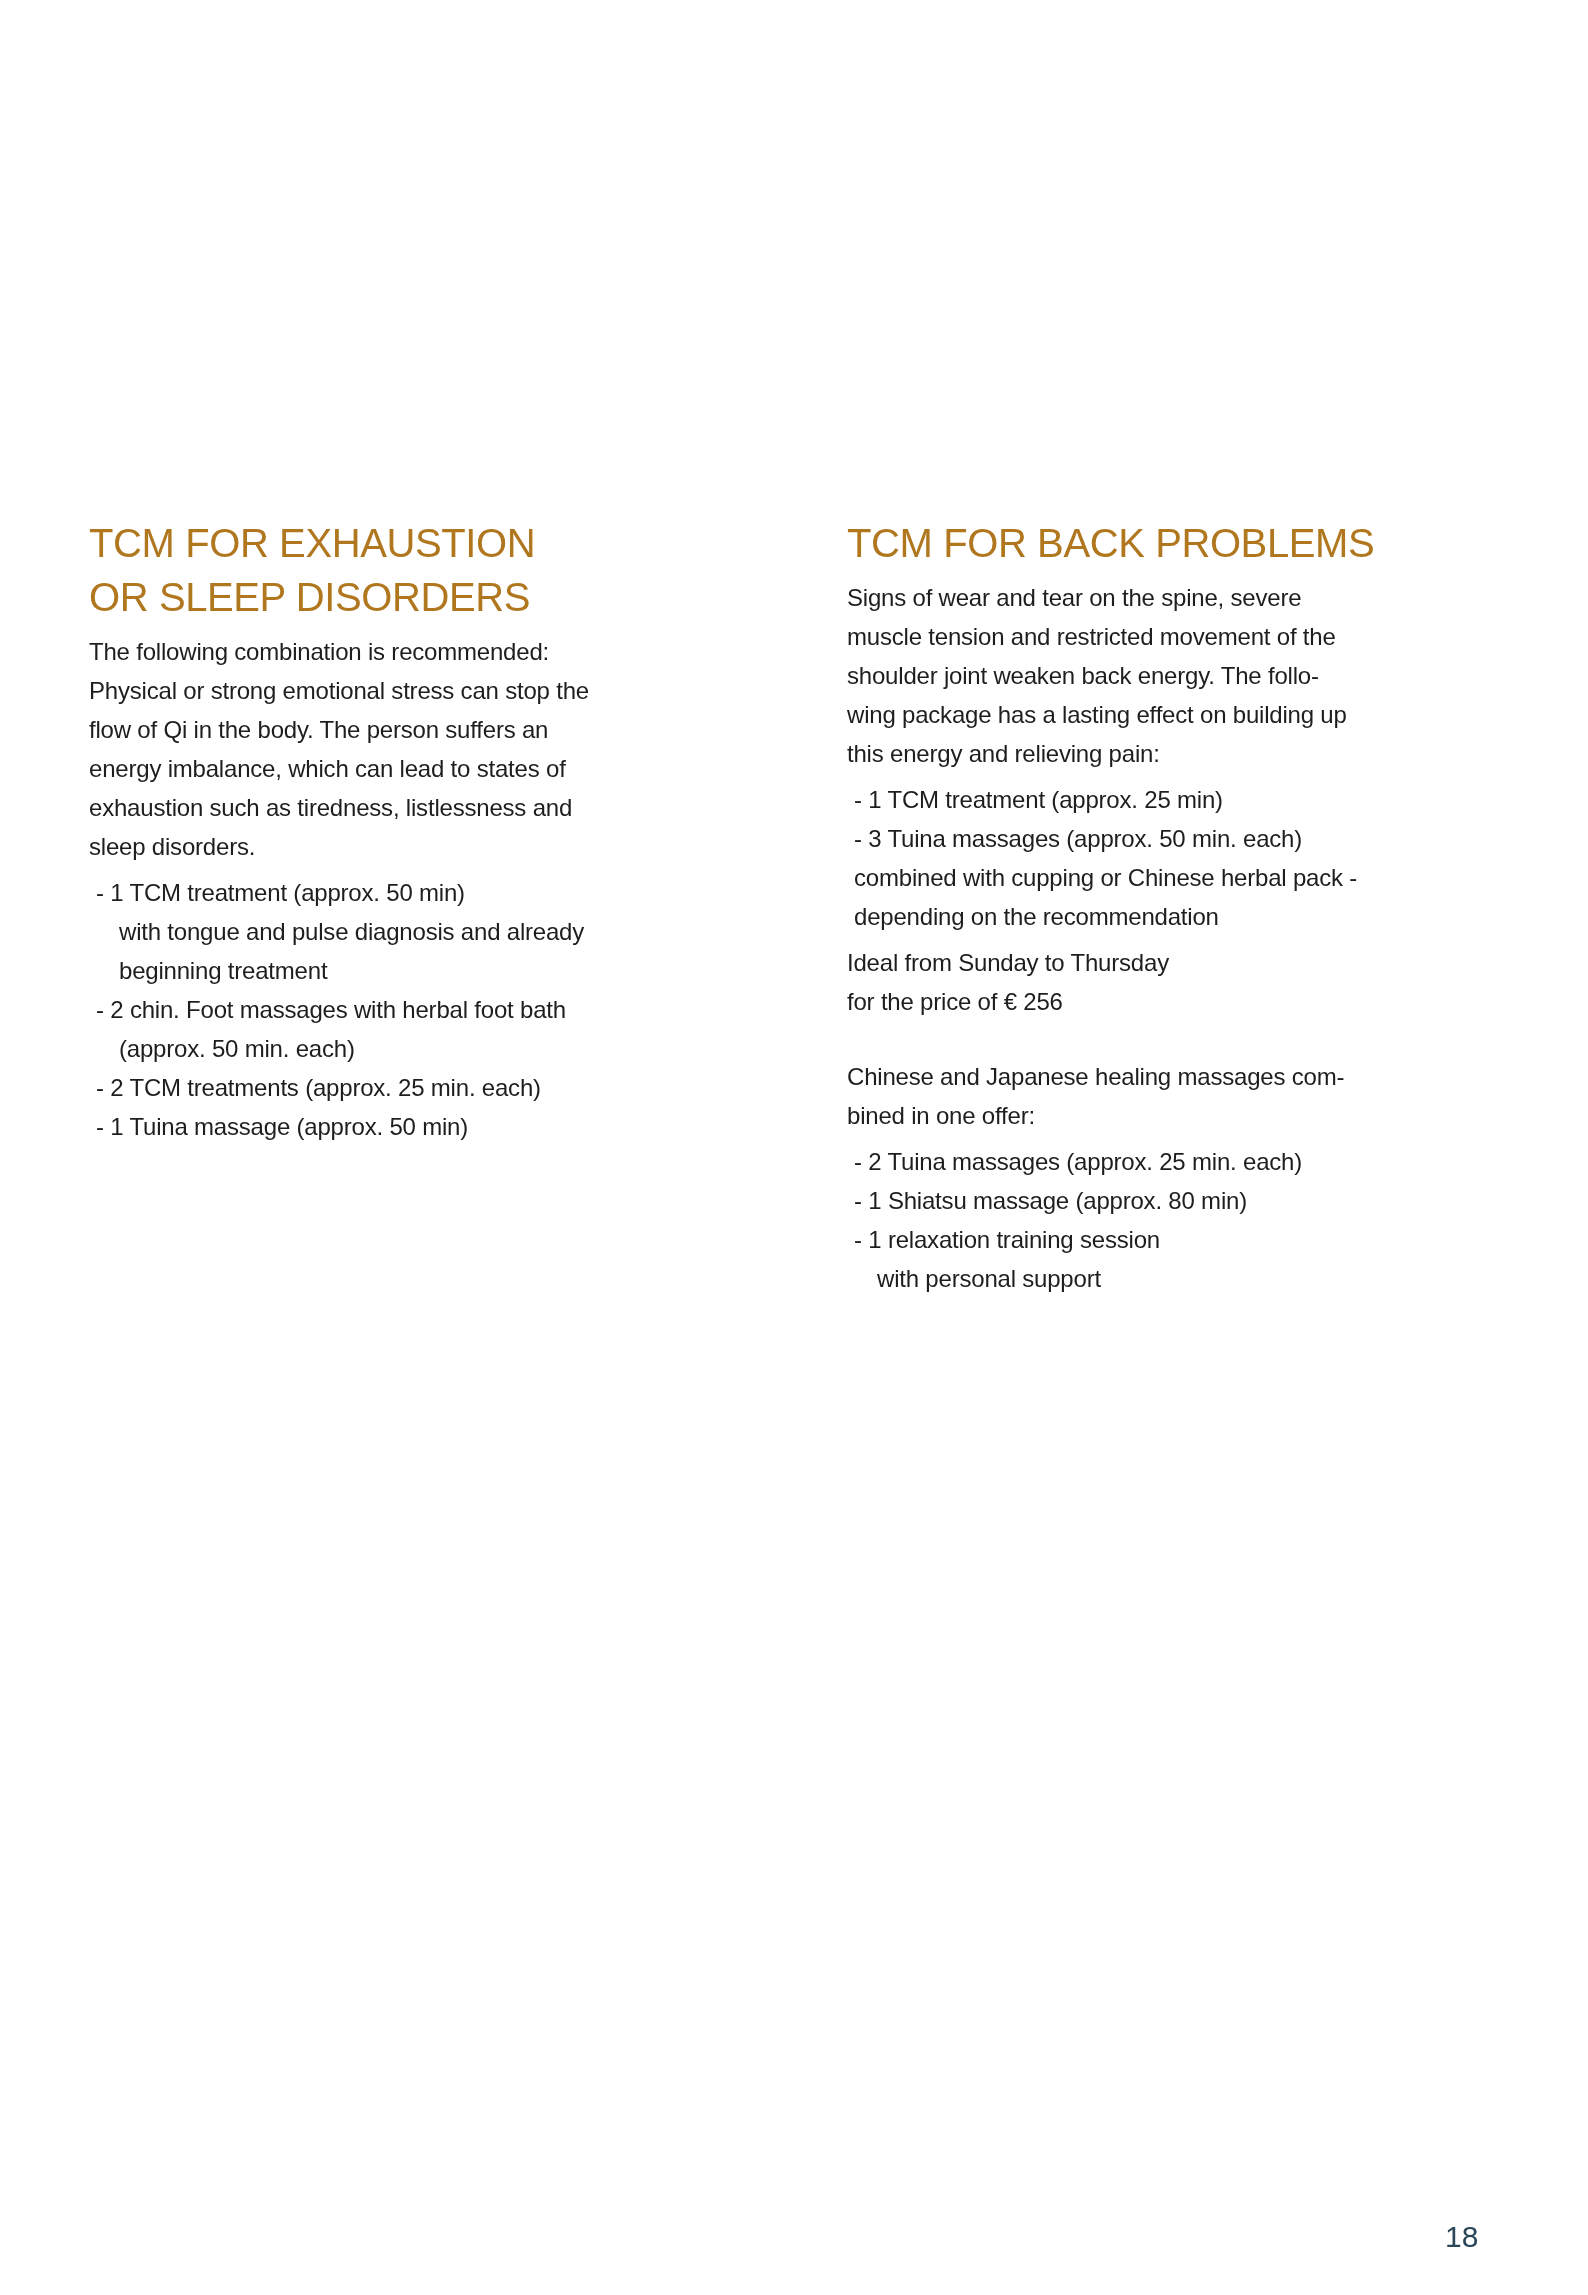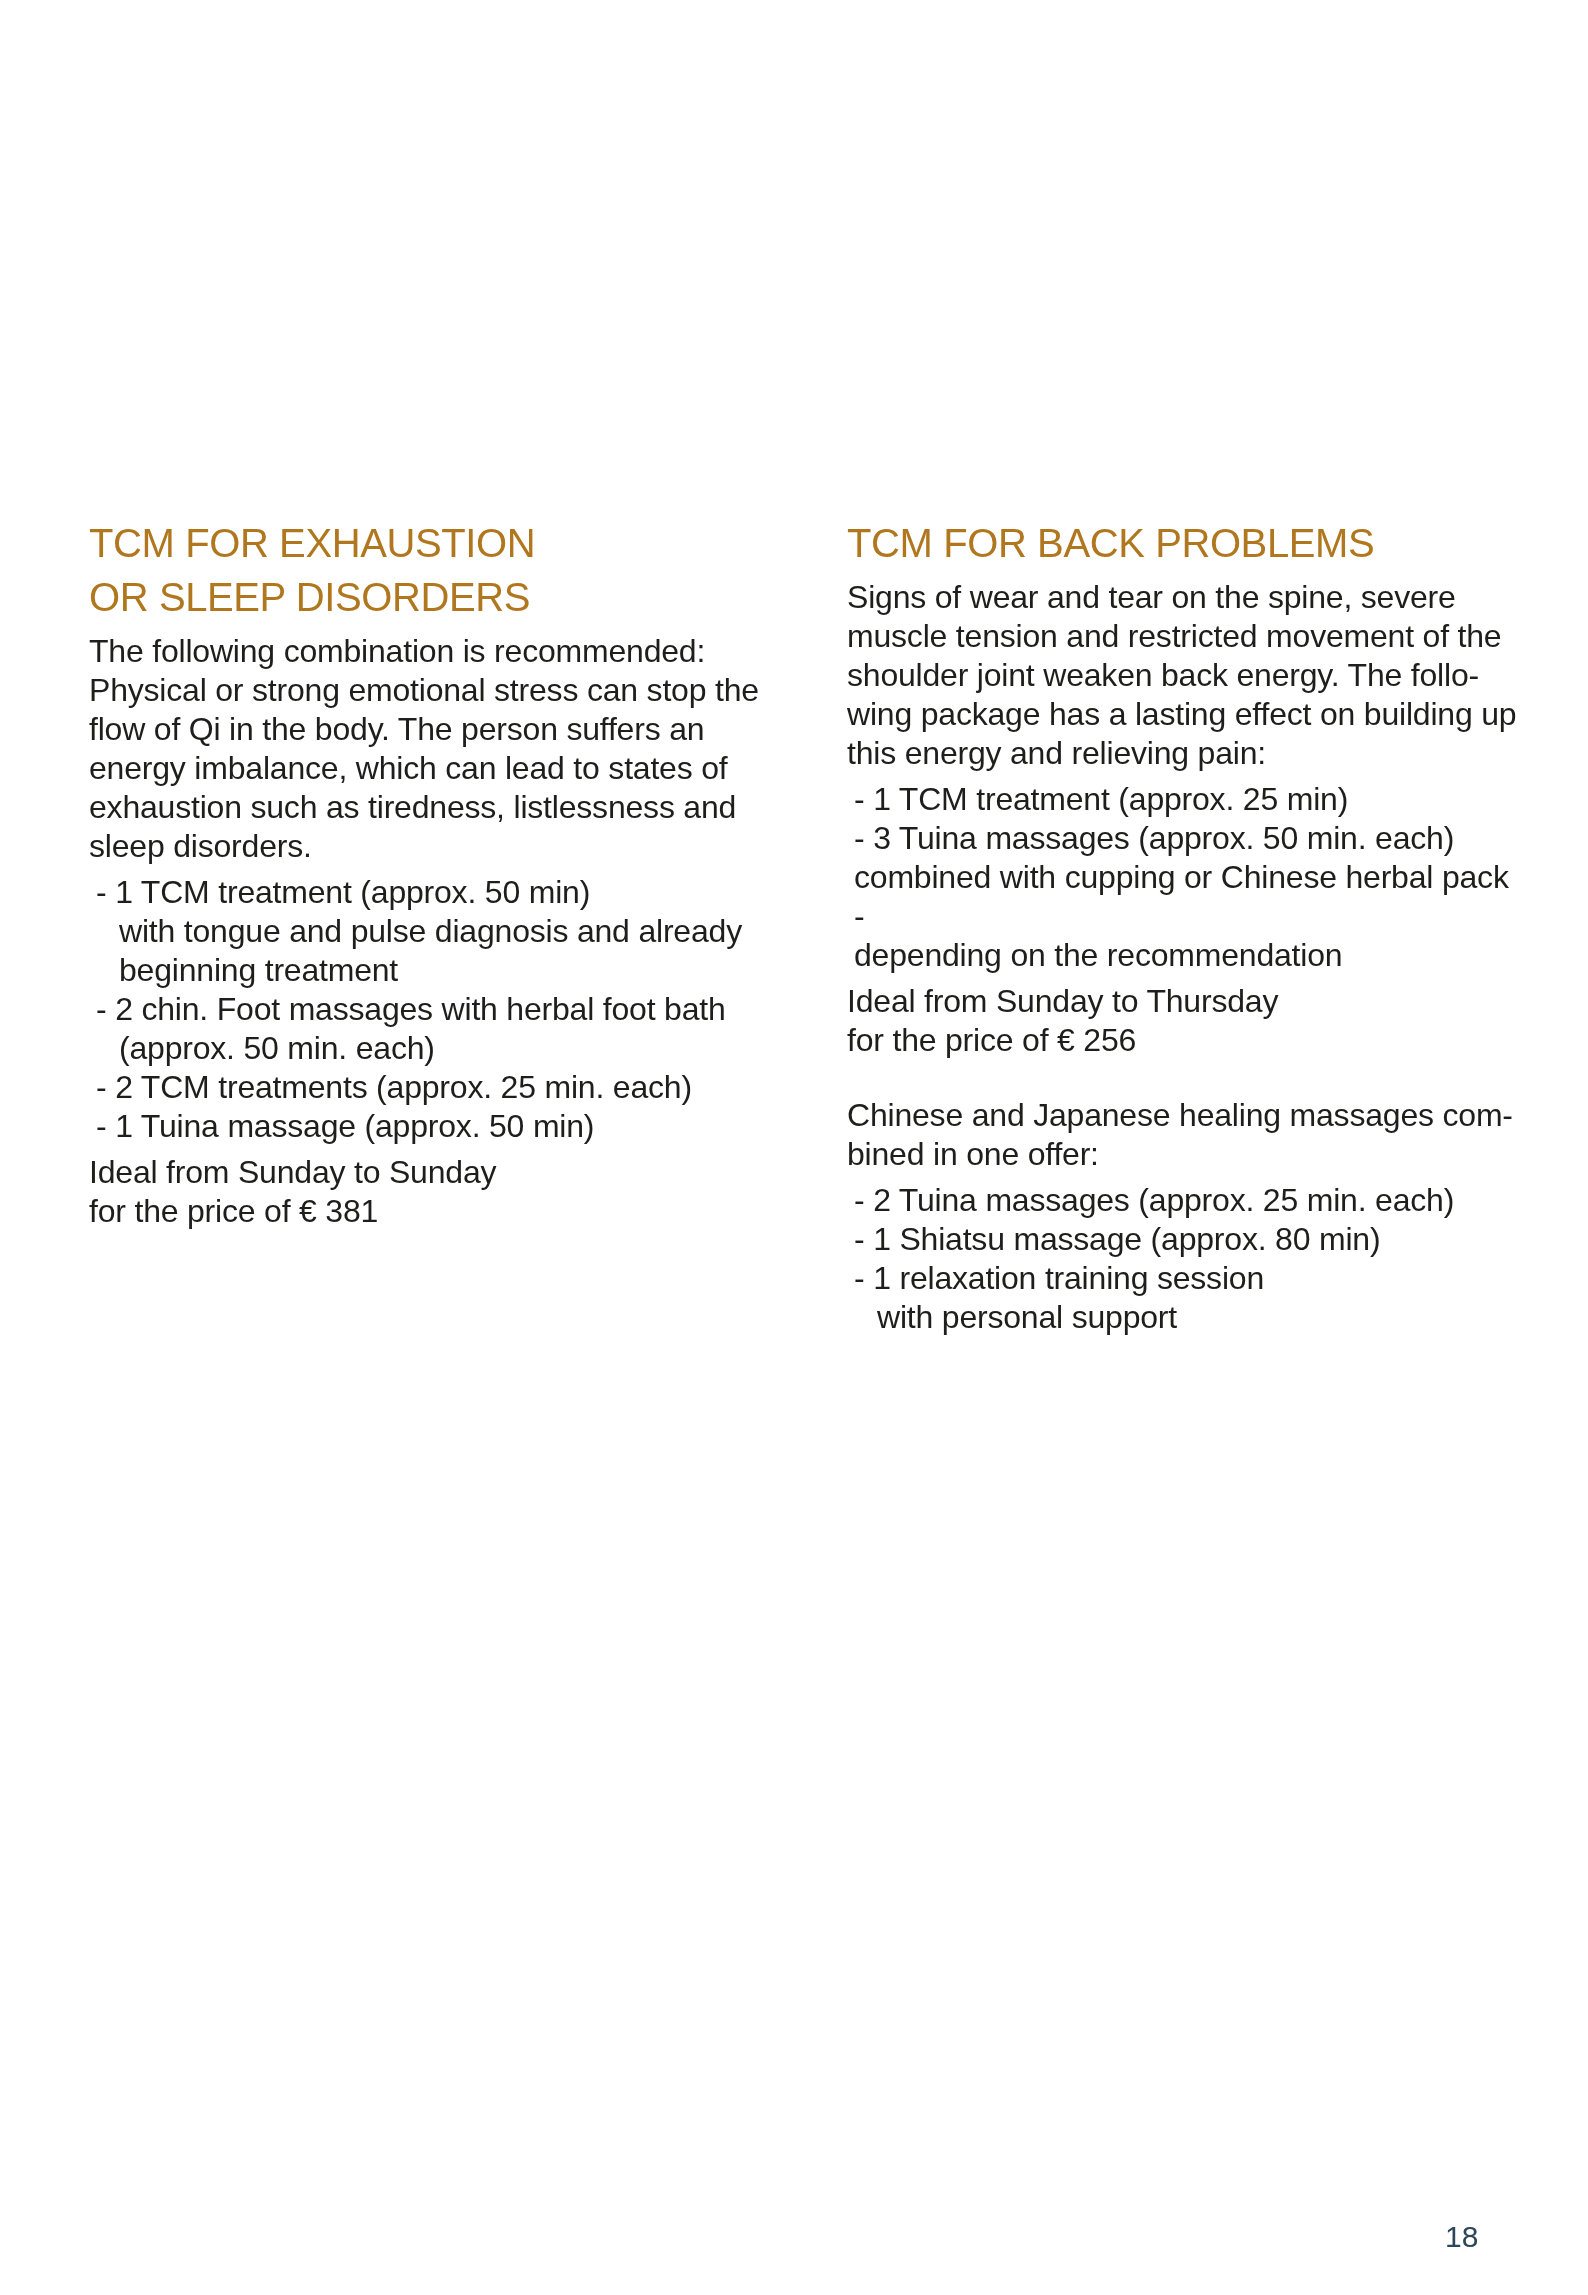--- a/index.html
+++ b/index.html
@@ -23,21 +23,21 @@
   h2.heading {
     margin: 0 0 8.2px 0;
     font-size: 40px;
     line-height: 54px;
     font-weight: 400;
     letter-spacing: -0.4px;
     color: var(--heading-color, #b0771e);
   }
   .body {
     margin: 0;
-    font-size: 32px;
+    font-size: 24px;
     line-height: 39px;
     letter-spacing: -0.2px;
   }
   .multiline { white-space: pre-line; }
   ul.items { list-style: none; margin: 7px; padding: 0; }
   li.item { padding-left: 23px; text-indent: -23px; }
   li.item.flush { padding-left: 0; text-indent: 0; }
   .ideal { margin-top: 2px; }
   .section-gap { margin-top: 36px; }
   .pagenum {
@@ -66,22 +66,20 @@
 sleep disorders.</p>
       <ul class="items">
         <li class="body multiline item">- 1 TCM treatment (approx. 50 min)
 with tongue and pulse diagnosis and already
 beginning treatment</li>
         <li class="body multiline item">- 2 chin. Foot massages with herbal foot bath
 (approx. 50 min. each)</li>
         <li class="body multiline item">- 2 TCM treatments (approx. 25 min. each)</li>
         <li class="body multiline item">- 1 Tuina massage (approx. 50 min)</li>
       </ul>
-      <p class="body multiline ideal">Ideal from Sunday to Sunday
-for the price of € 381</p>
     </section>
 
     <section class="col">
 
       <div>
         <h2 class="heading multiline">TCM FOR BACK PROBLEMS</h2>
         <p class="body multiline">Signs of wear and tear on the spine, severe
 muscle tension and restricted movement of the
 shoulder joint weaken back energy. The follo-
 wing package has a lasting effect on building up

